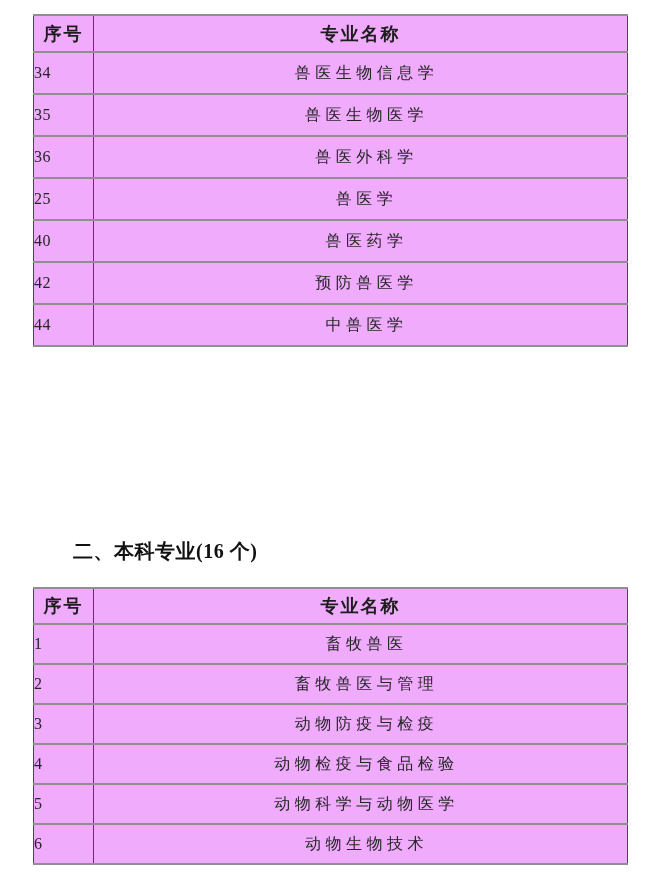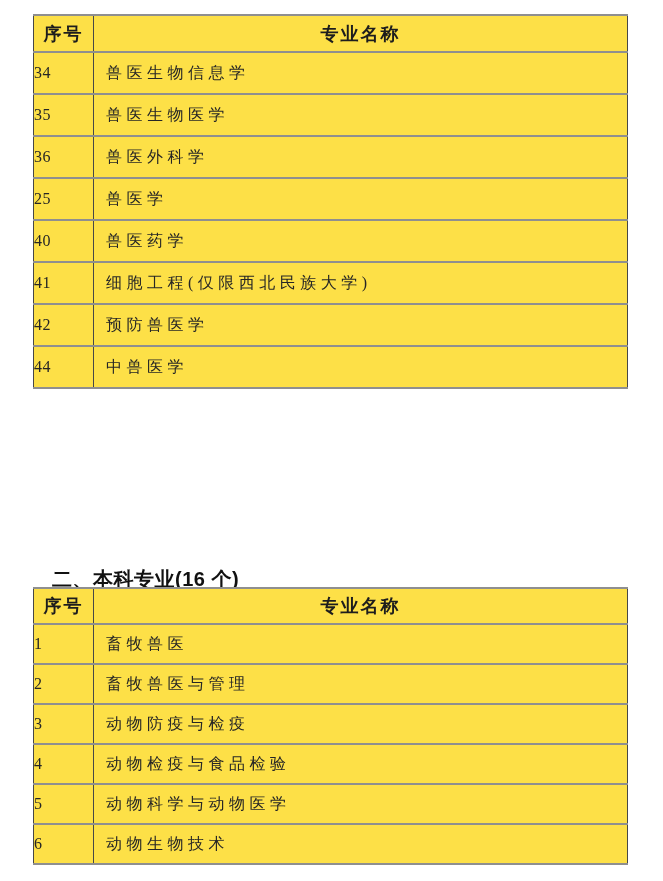--- a/index.html
+++ b/index.html
@@ -9,21 +9,21 @@
     height: 881px;
     background: #ffffff;
     color: #262626;
     font-family: "Liberation Serif", "DejaVu Serif", serif;
     overflow: hidden;
   }
   table.spec-table {
     border-collapse: collapse;
     table-layout: fixed;
     width: 594px;
-    background: #fde047;
+    background: #f0abfc;
   }
   table.t1 { position: absolute; left: 33px; top: 14px; }
   table.t2 { position: absolute; left: 33px; top: 587px; }
   .spec-table th, .spec-table td {
     border-top: 2px solid #8f8f8f;
     border-bottom: 2px solid #8f8f8f;
     border-left: 1.5px solid #474747;
     border-right: 1.5px solid #474747;
     padding: 0;
     vertical-align: middle;
@@ -42,35 +42,34 @@
   .t2 th { height: 34px; }
   .spec-table td.no-cell {
     text-align: left;
     font-size: 16px;
     letter-spacing: 0.5px;
   }
   .spec-table td.nm-cell {
     font-size: 16px;
     letter-spacing: 4.5px;
     padding-left: 12px;
-    text-align: left;
+    text-align: center;
   }
   .t1 td { height: 40px; }
   .t2 td { height: 38px; }
   .section-heading {
     position: absolute;
-    left: 52px;
+    left: 73px;
     top: 538px;
-    font-family: Liberation Sans, sans-serif;
+    font-family: Liberation Serif, serif;
     font-weight: bold;
     font-size: 20px;
     letter-spacing: 0.5px;
     color: #111111;
     white-space: nowrap;
-    margin-top: 28px;
   }
 </style>
 </head>
 <body>
 
 <div class="page">
 
   <table class="spec-table t1">
     <colgroup>
       <col style="width:60px">
@@ -103,24 +102,20 @@
     <td class="no-cell">25</td>
     <td class="nm-cell">兽医学</td>
   </tr>
 
 
   <tr>
     <td class="no-cell">40</td>
     <td class="nm-cell">兽医药学</td>
   </tr>
 
-  <tr>
-    <td class="no-cell">41</td>
-    <td class="nm-cell">细胞工程(仅限西北民族大学)</td>
-  </tr>
 
   <tr>
     <td class="no-cell">42</td>
     <td class="nm-cell">预防兽医学</td>
   </tr>
 
 
   <tr>
     <td class="no-cell">44</td>
     <td class="nm-cell">中兽医学</td>

